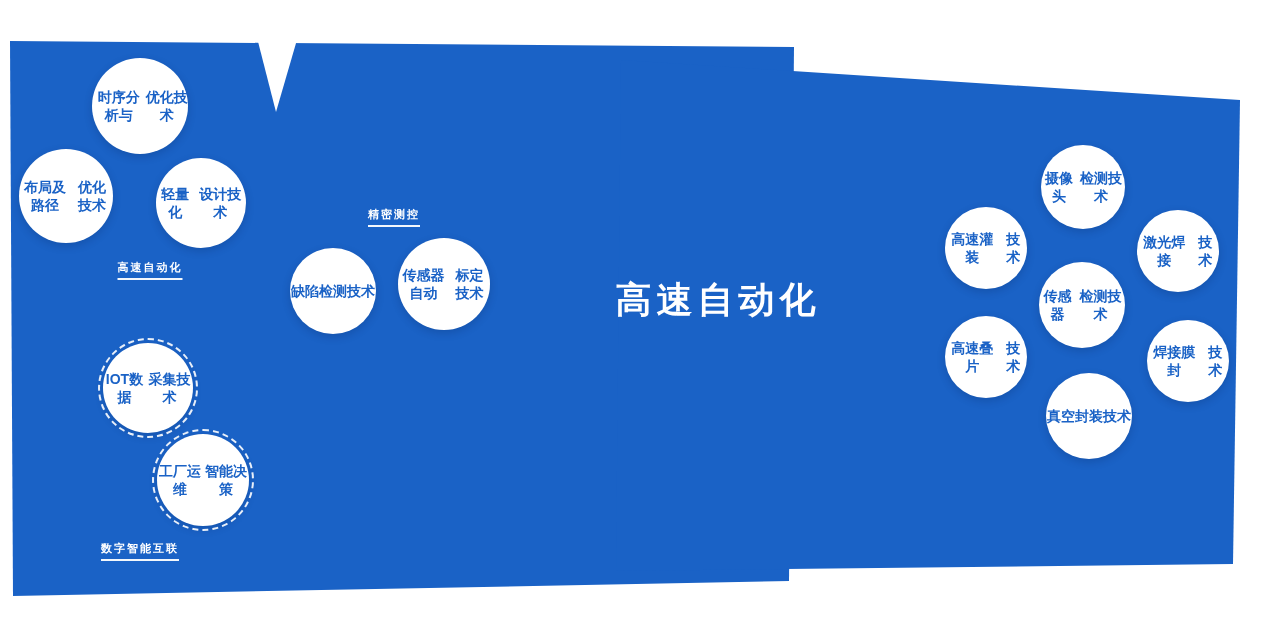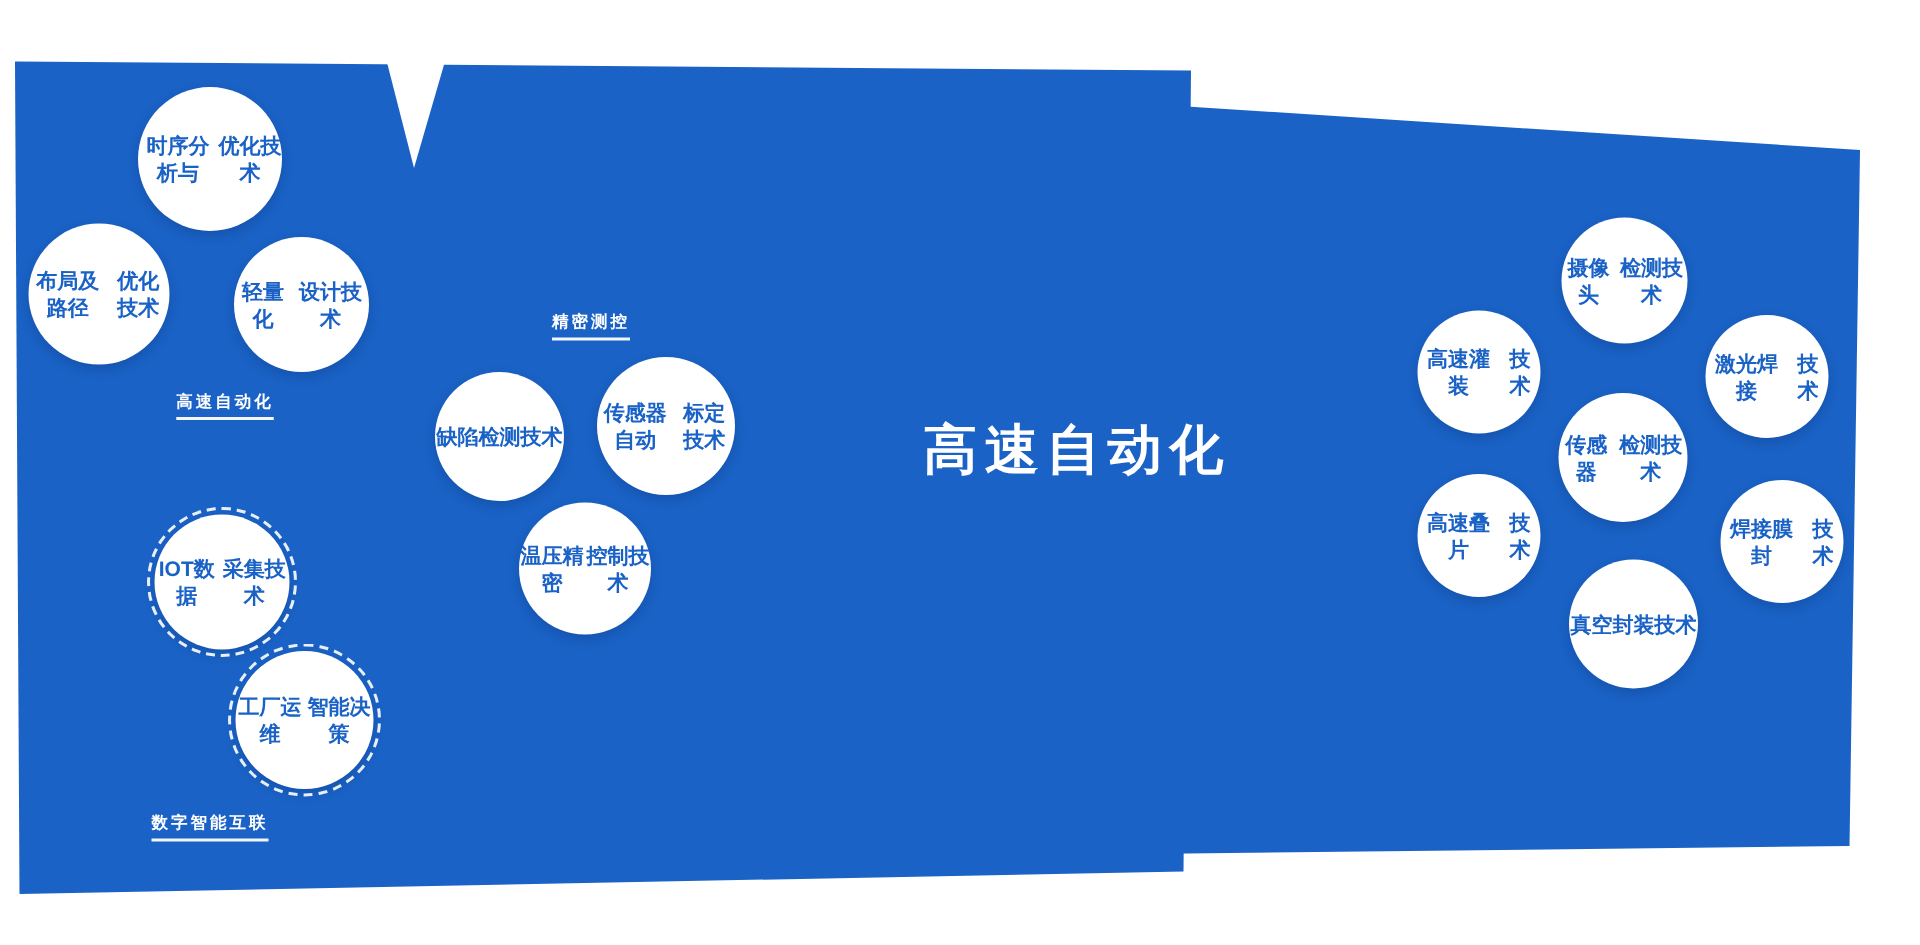--- a/index.html
+++ b/index.html
@@ -86,24 +86,20 @@
 
   <div class="group-label" style="left:394px; top:207px;">精密测控</div>
   <div class="bubble" style="left:290px; top:248px; width:86px; height:86px;">
     <span>缺陷检测</span>
     <span>技术</span>
   </div>
   <div class="bubble" style="left:398px; top:238px; width:92px; height:92px;">
     <span>传感器自动</span>
     <span>标定技术</span>
   </div>
-  <div class="bubble" style="left:346px; top:335px; width:88px; height:88px;">
-    <span>温压精密</span>
-    <span>控制技术</span>
-  </div>
 
   <div class="bubble" style="left:1041px; top:145px; width:84px; height:84px;">
     <span>摄像头</span>
     <span>检测技术</span>
   </div>
   <div class="bubble" style="left:945px; top:207px; width:82px; height:82px;">
     <span>高速灌装</span>
     <span>技术</span>
   </div>
   <div class="bubble" style="left:1137px; top:210px; width:82px; height:82px;">

